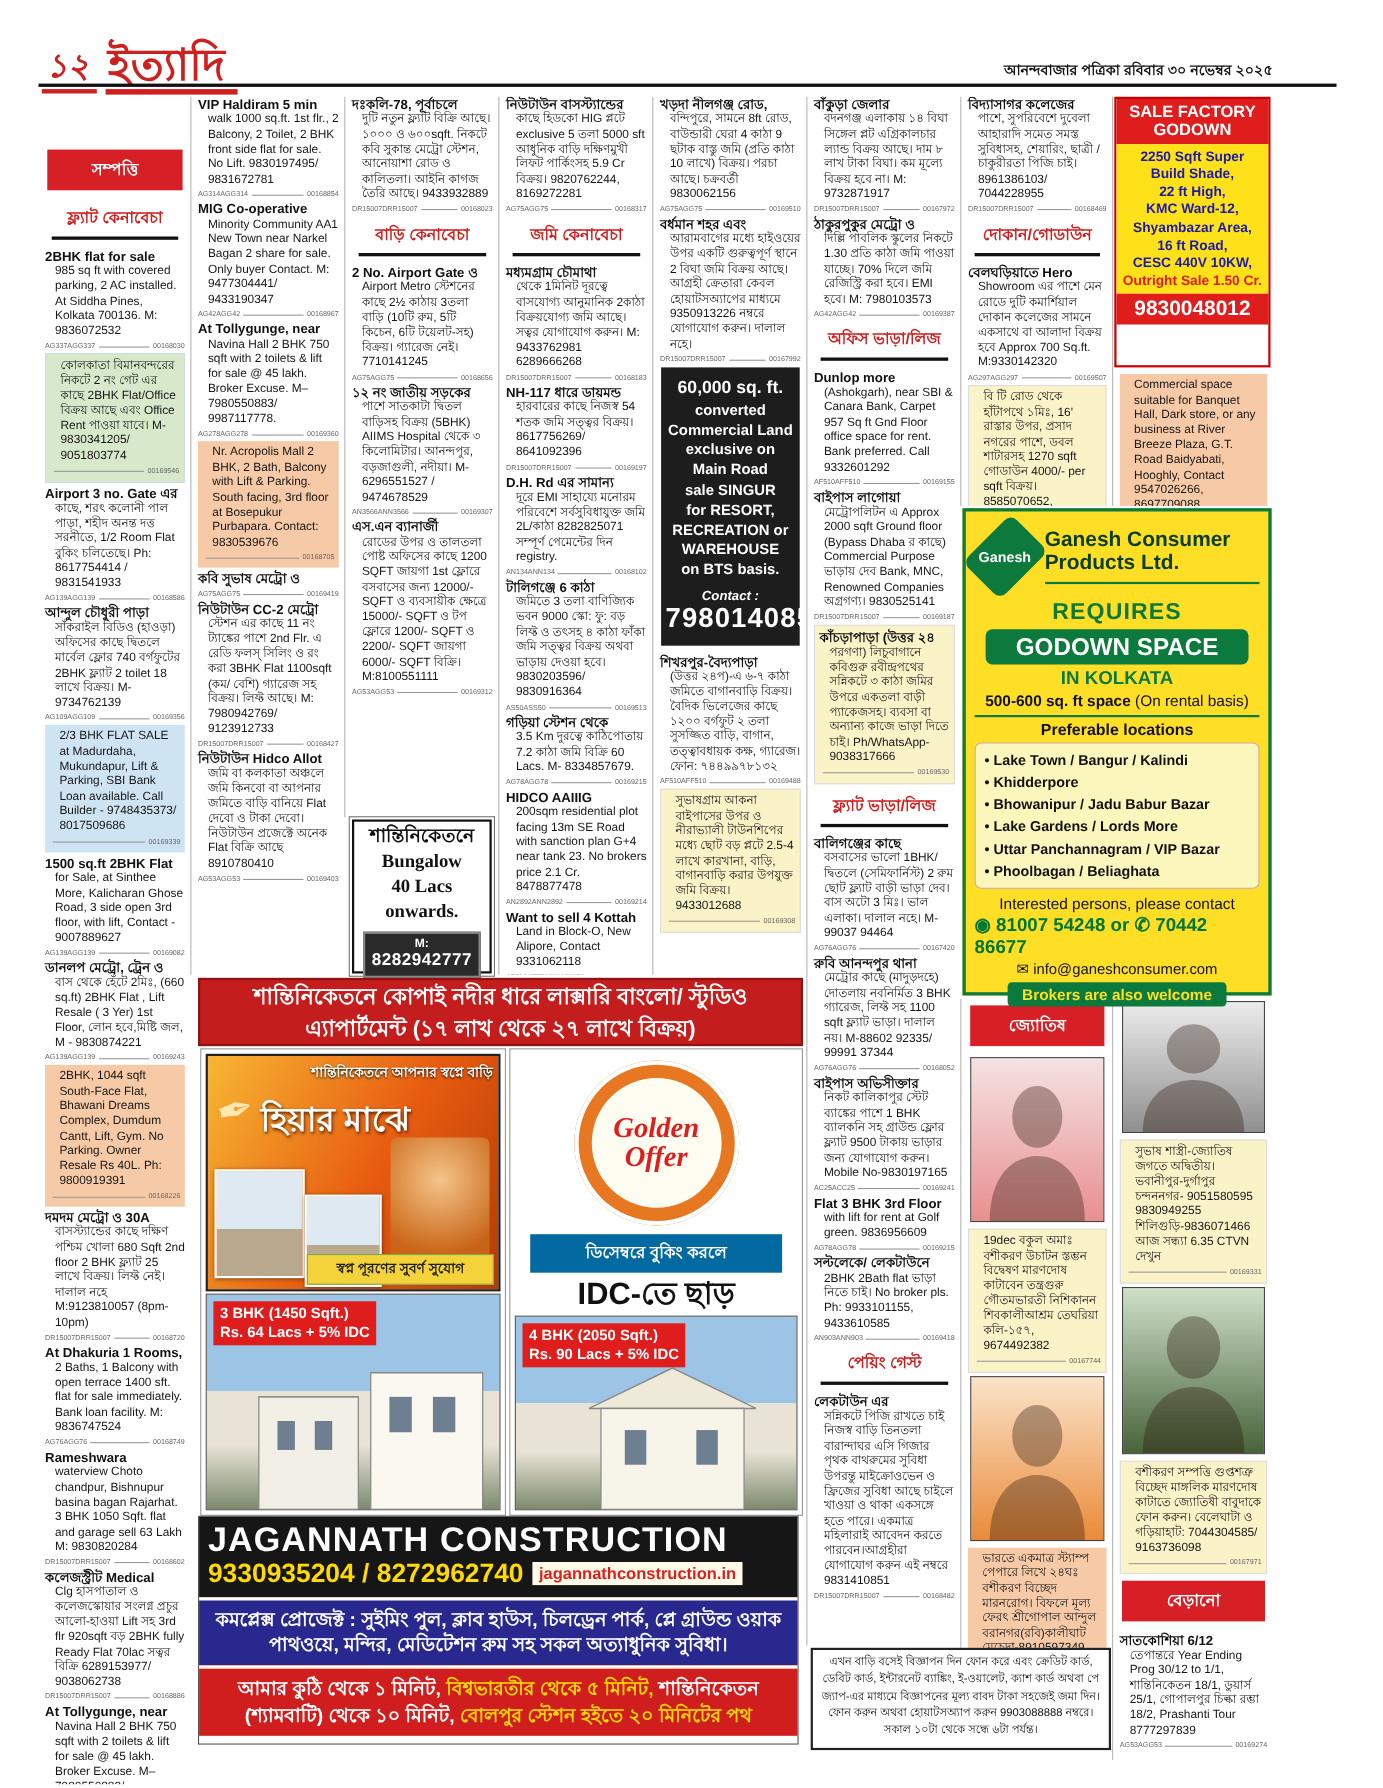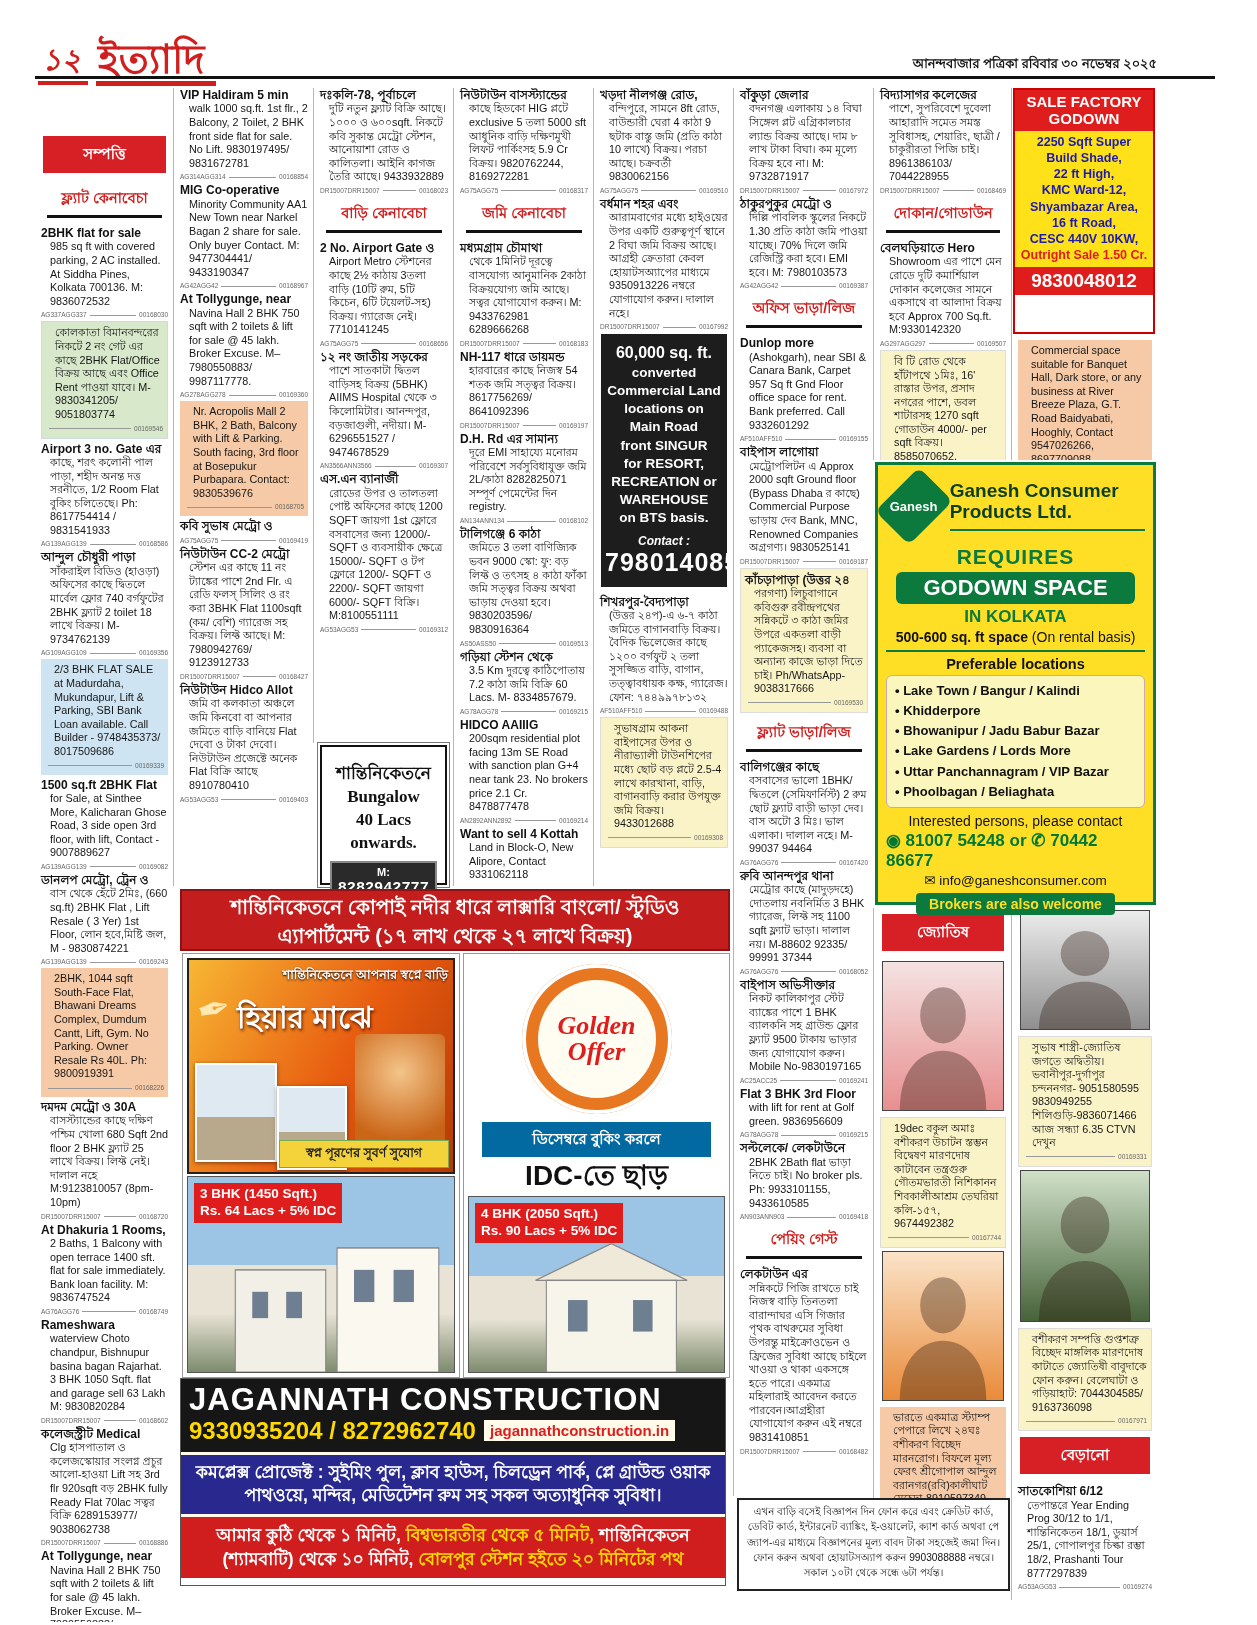--- a/index.html
+++ b/index.html
@@ -36,21 +36,21 @@
   .p4{background:linear-gradient(#cfe0c8,#47633a);}
 
   
   .singur{background:#1d1d1d;color:#fff;text-align:center;padding:8px 4px 10px 4px;margin:4px 1px 8px 1px;}
   .singur .l{font-size:13.5px;font-weight:bold;line-height:1.35;}
   .singur .big{font-size:16px;}
   .singur .contact{font-style:italic;font-weight:bold;font-size:12px;margin-top:6px;}
   .singur .phone{font-size:25px;font-weight:bold;letter-spacing:1px;}
 
   
-  .bungalow{position:absolute;left:320px;top:745px;width:127px;height:140px;border:2px solid #111;box-shadow:0 0 0 2px #fff,0 0 0 3px #777;background:#fff;text-align:center;padding-top:16px;box-sizing:border-box;}
+  .bungalow{position:absolute;left:320px;top:745px;width:127px;height:140px;border:2px solid #111;box-shadow:0 0 0 2px #fff,0 0 0 3px #777;background:#fff;text-align:center;padding-top:2px;box-sizing:border-box;}
   .bungalow .bl{font-family:"Liberation Serif",serif;font-weight:bold;font-size:17px;line-height:1.35;}
   .bungalow .ph{background:#2a2a2a;color:#fff;margin:6px 8px 0 8px;padding:3px 0 5px 0;border:2px solid #888;font-weight:bold;}
   .bungalow .ph .m{font-size:11px;}
   .bungalow .ph .n{font-size:15.5px;letter-spacing:.5px;}
 
   
   .banner{position:absolute;left:180px;top:889px;width:550px;height:62px;background:#c41d1d;border:2px solid #8f1212;color:#fff;font-weight:bold;font-size:20px;text-align:center;line-height:1.45;box-sizing:border-box;padding-top:2px;}
 
   
   .hiyar{position:absolute;left:182px;top:953px;width:278px;height:425px;border:1px solid #999;box-sizing:border-box;background:#fff;}
@@ -435,23 +435,23 @@
         <div class="ad-code" style="display: flex;">
           <div>DR15007DRR15007</div>
           <div class="dashline"></div>
           <div>00167992</div>
         </div>
       </div>
       <div class="singur">
         <div class="l big">60,000 sq. ft.</div>
         <div class="l">converted</div>
         <div class="l">Commercial Land</div>
-        <div class="l">locations on</div>
+        <div class="l">exclusive on</div>
         <div class="l">Main Road</div>
-        <div class="l">front SINGUR</div>
+        <div class="l">sale SINGUR</div>
         <div class="l">for RESORT,</div>
         <div class="l">RECREATION or</div>
         <div class="l">WAREHOUSE</div>
         <div class="l">on BTS basis.</div>
         <div class="contact">Contact :</div>
         <div class="phone">7980140852</div>
       </div>
       <div class="ad">
         <div class="ad-title">শিখরপুর-বৈদ্যপাড়া</div>
         <div class="ad-body">(উত্তর ২৪প)-এ ৬-৭ কাঠা জমিতে বাগানবাড়ি বিক্রয়। বৈদিক ভিলেজের কাছে ১২০০ বর্গফুট ২ তলা সুসজ্জিত বাড়ি, বাগান, তত্ত্বাবধায়ক কক্ষ, গ্যারেজ। ফোন: ৭৪৪৯৯৭৮১৩২</div>

